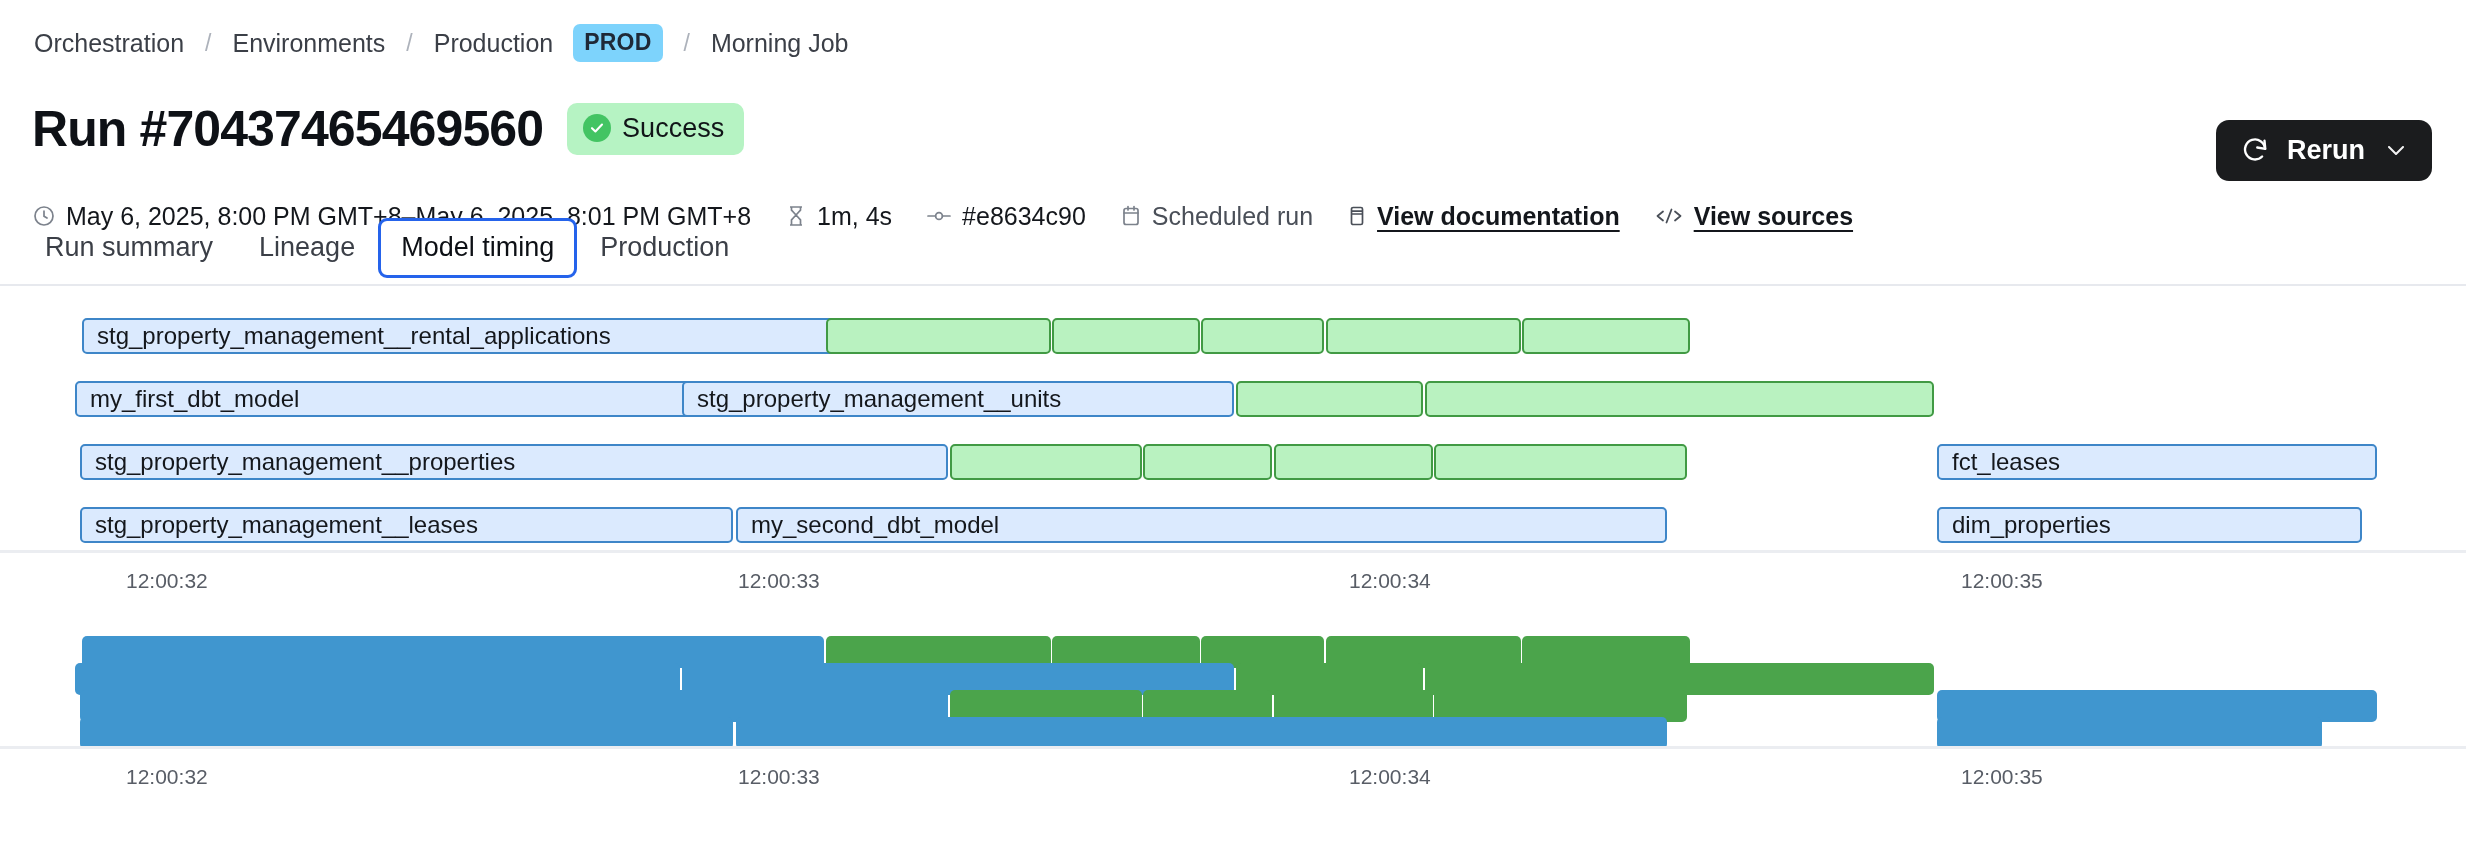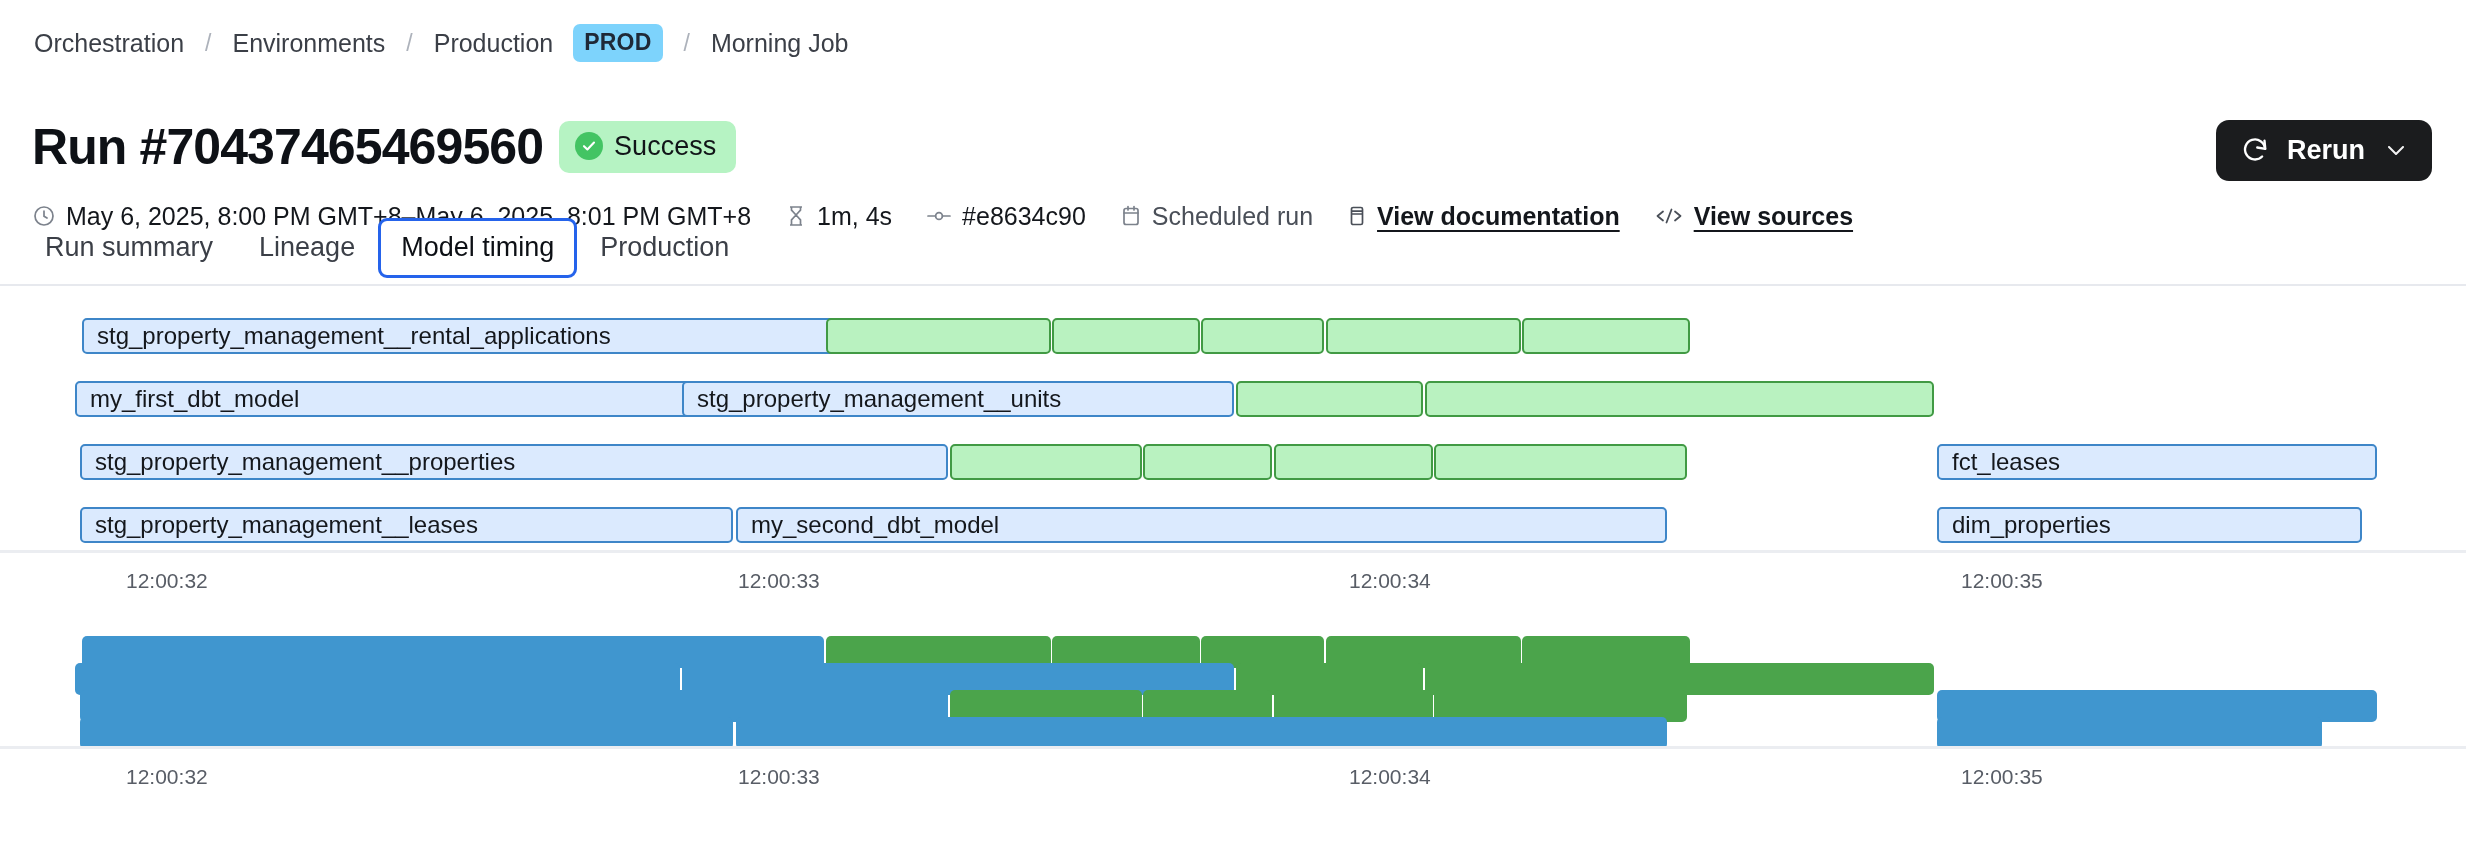--- a/index.html
+++ b/index.html
@@ -29,22 +29,22 @@
   .crumb-sep { color: #adb2bb; margin: 0 13px; font-size: 23px; }
   .crumb-badge {
     background: #7dd3fc; color: #1f2937;
     border-radius: 7px; padding: 3px 11px 5px 11px;
     font-size: 23px; font-weight: 700; margin-left: 12px;
     letter-spacing: .2px;
   }
 
   
   .title-row {
-    position: absolute; left: 32px; top: 84px;
-    display: flex; align-items: center; gap: 16px;
+    position: absolute; left: 32px; top: 66px;
+    display: flex; align-items: center; gap: 24px;
   }
   .run-title {
     font-size: 50px; line-height: 58px; font-weight: 700;
     letter-spacing: -0.9px; color: #0e1116; white-space: nowrap;
   }
   .status-badge {
     display: inline-flex; align-items: center; gap: 11px;
     background: #b6f3c3; border-radius: 10px;
     padding: 9px 20px 11px 16px;
     font-size: 27px; line-height: 32px; font-weight: 400; color: #111418;

